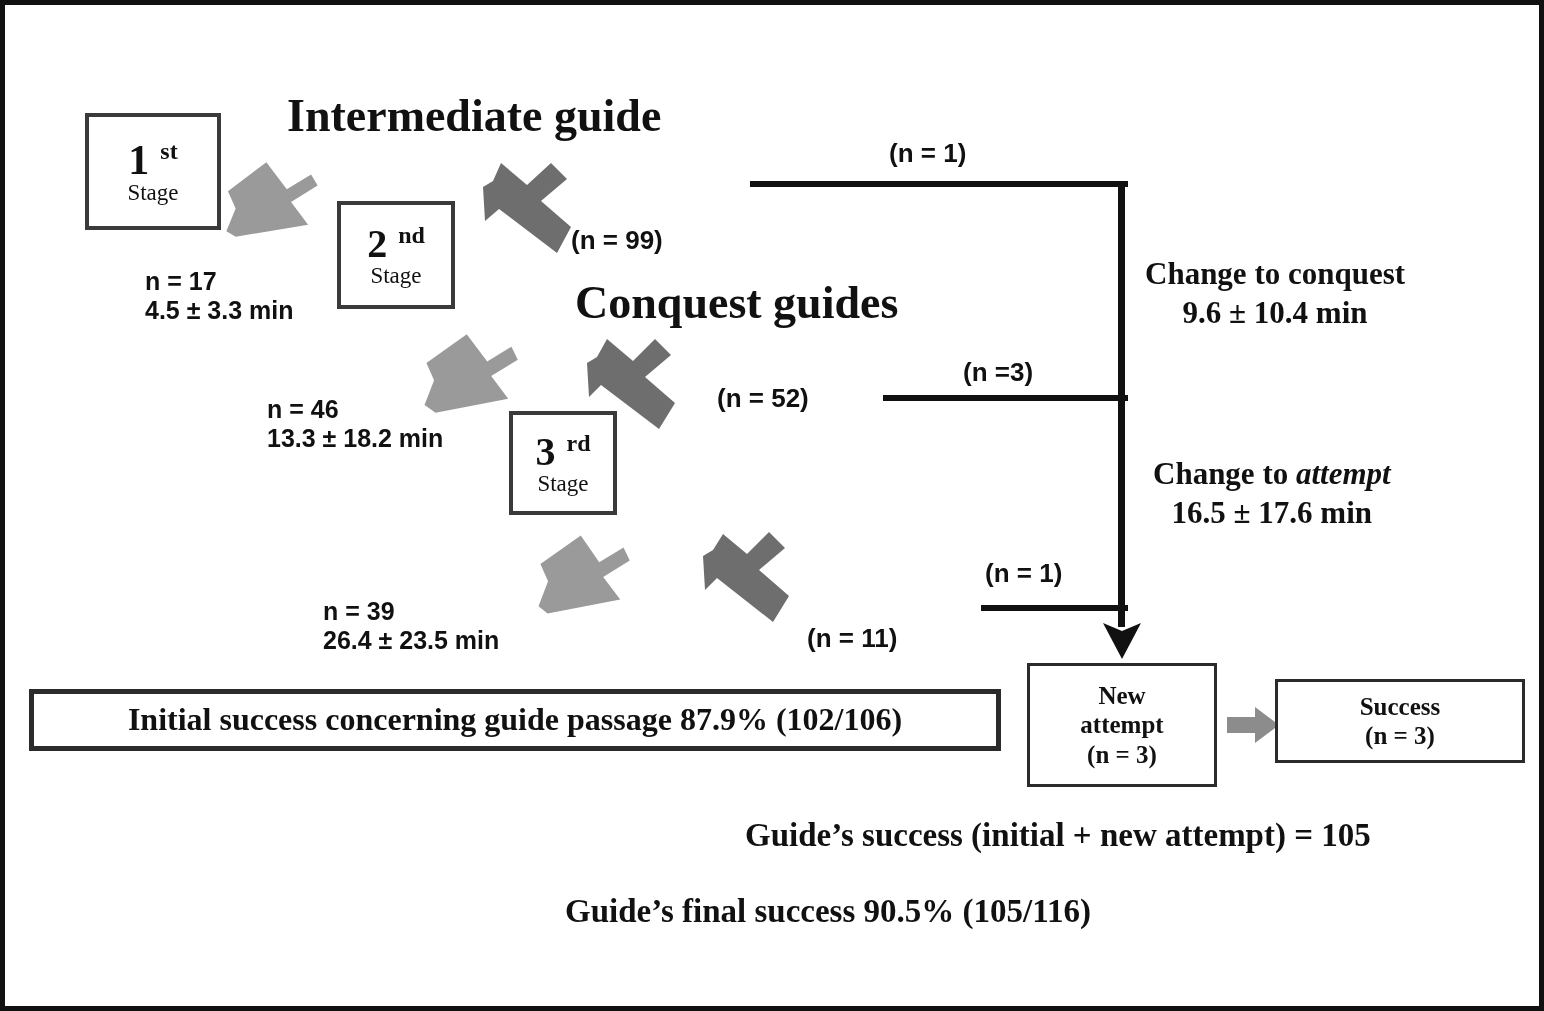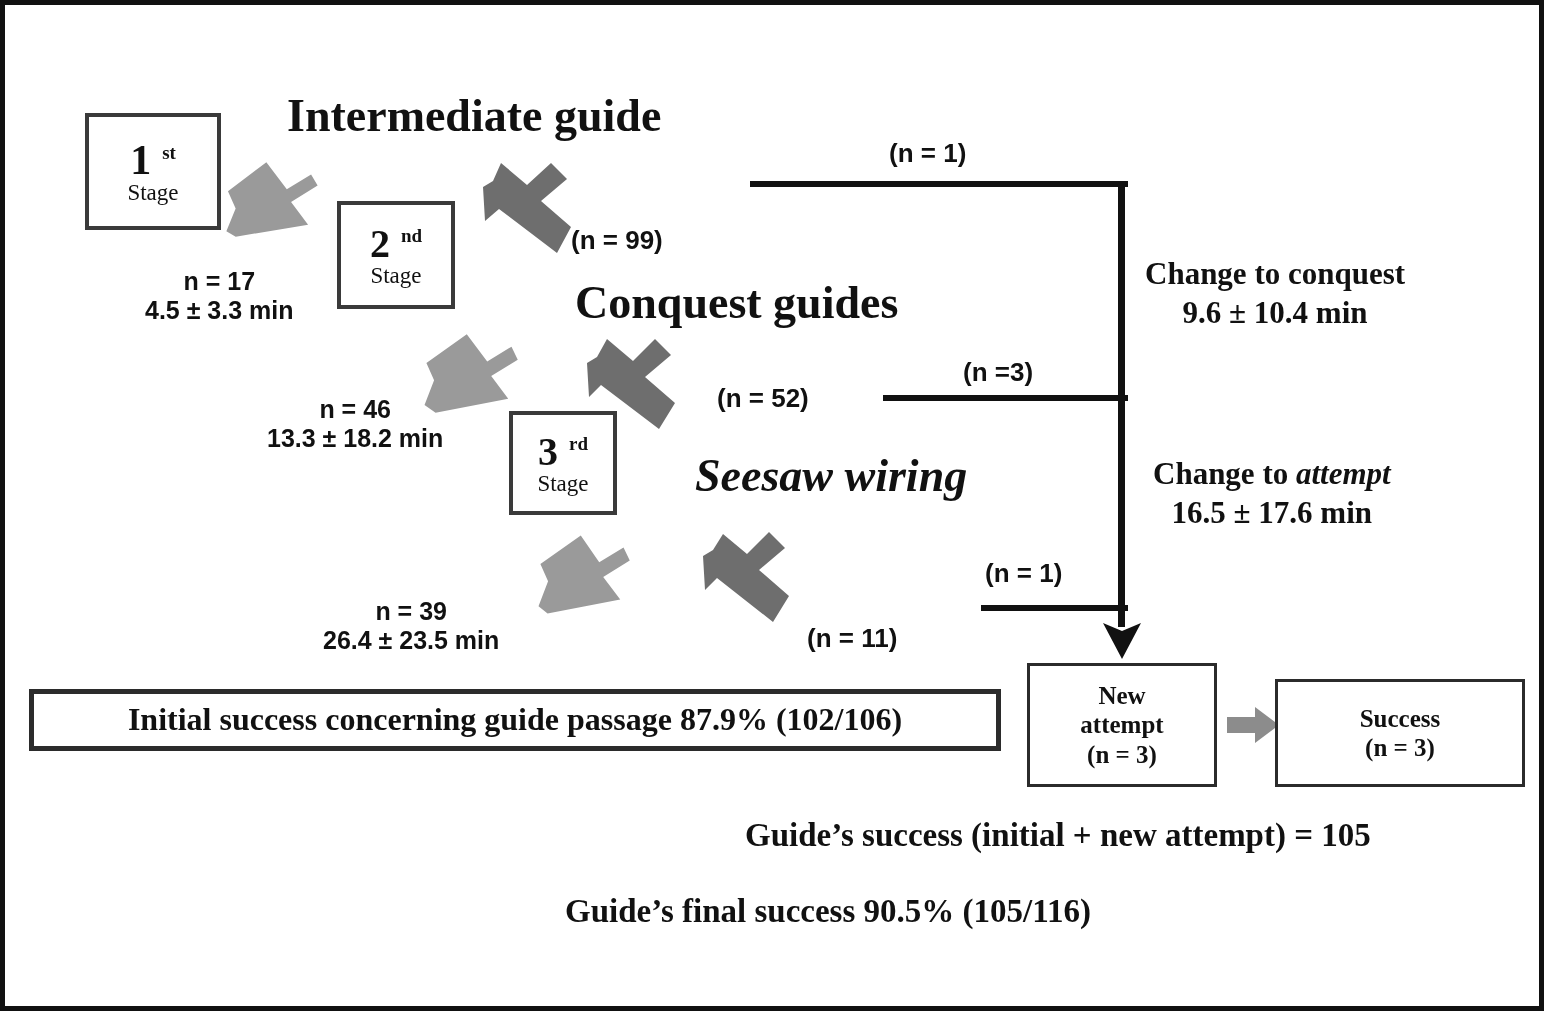--- a/index.html
+++ b/index.html
@@ -31,21 +31,21 @@
     justify-content: center;
     line-height: 1;
   }
   .stage-ord {
     font-weight: bold;
     font-size: 42px;
     letter-spacing: 0px;
     white-space: nowrap;
   }
   .stage-ord sup {
-    font-size: 19px;
+    font-size: 24px;
     vertical-align: super;
     font-weight: bold;
     margin-left: 11px;
   }
   .stage-word {
     font-weight: normal;
     font-size: 23px;
     margin-top: 0;
   }
 
@@ -58,21 +58,21 @@
   }
   .heading.italic { font-style: italic; }
 
   
   .stat {
     font-family: "Liberation Sans", "DejaVu Sans", sans-serif;
     font-weight: bold;
     font-size: 25px;
     line-height: 1.15;
     white-space: nowrap;
-    text-align: center;
+    text-align: left;
   }
   .nlabel {
     font-family: "Liberation Sans", "DejaVu Sans", sans-serif;
     font-weight: bold;
     font-size: 26px;
     white-space: nowrap;
   }
 
   
   .change {
@@ -142,21 +142,20 @@
     <div class="stage-ord" style="font-size:40px;">
       <span>3</span><sup>rd</sup>
     </div>
     <div class="stage-word">Stage</div>
   </div>
 
   <div class="heading abs" style="left:570px; top:275px;">Conquest guides</div>
 
   <div class="heading abs" style="left:282px; top:88px;">Intermediate guide</div>
 
-  <div class="heading italic abs" style="left:690px; top:448px;">Seesaw wiring</div>
 
   <svg class="abs" style="left:218px; top:148px;" width="92" height="96" viewBox="0 0 92 96">
     <polygon points="38,10 62,34 84,16 92,26 68,46 88,66 18,88 8,84 14,60 4,44" fill="#9a9a9a" transform="rotate(8 46 48)"></polygon>
   </svg>
 
   <svg class="abs" style="left:474px; top:152px;" width="98" height="100" viewBox="0 0 98 100">
     <polygon points="22,6 48,28 72,6 88,22 62,44 92,70 78,96 20,52 6,64 4,30 14,24" fill="#6e6e6e"></polygon>
   </svg>
 
   <svg class="abs" style="left:416px; top:322px;" width="96" height="98" viewBox="0 0 96 98">
@@ -228,21 +227,21 @@
   <div class="result-box abs" id="new-attempt-box" style="left:1022px; top:658px; width:190px; height:124px; flex-direction:column;">
     <div>New</div>
     <div>attempt</div>
     <div>(n = 3)</div>
   </div>
 
   <svg class="abs" style="left:1222px; top:700px;" width="52" height="40" viewBox="0 0 52 40">
     <polygon points="0,12 28,12 28,2 52,20 28,38 28,28 0,28" fill="#8c8c8c"></polygon>
   </svg>
 
-  <div class="result-box abs" id="success-box" style="left:1270px; top:674px; width:250px; height:108px; flex-direction:column;">
+  <div class="result-box abs" id="success-box" style="left:1270px; top:674px; width:250px; height:84px; flex-direction:column;">
     <div>Success</div>
     <div>(n = 3)</div>
   </div>
 
   <div class="summary abs" style="left:740px; top:812px;">Guide’s success (initial + new attempt) = 105</div>
 
   <div class="summary abs" style="left:560px; top:888px;">Guide’s final success 90.5% (105/116)</div>
 
 </div>
 

